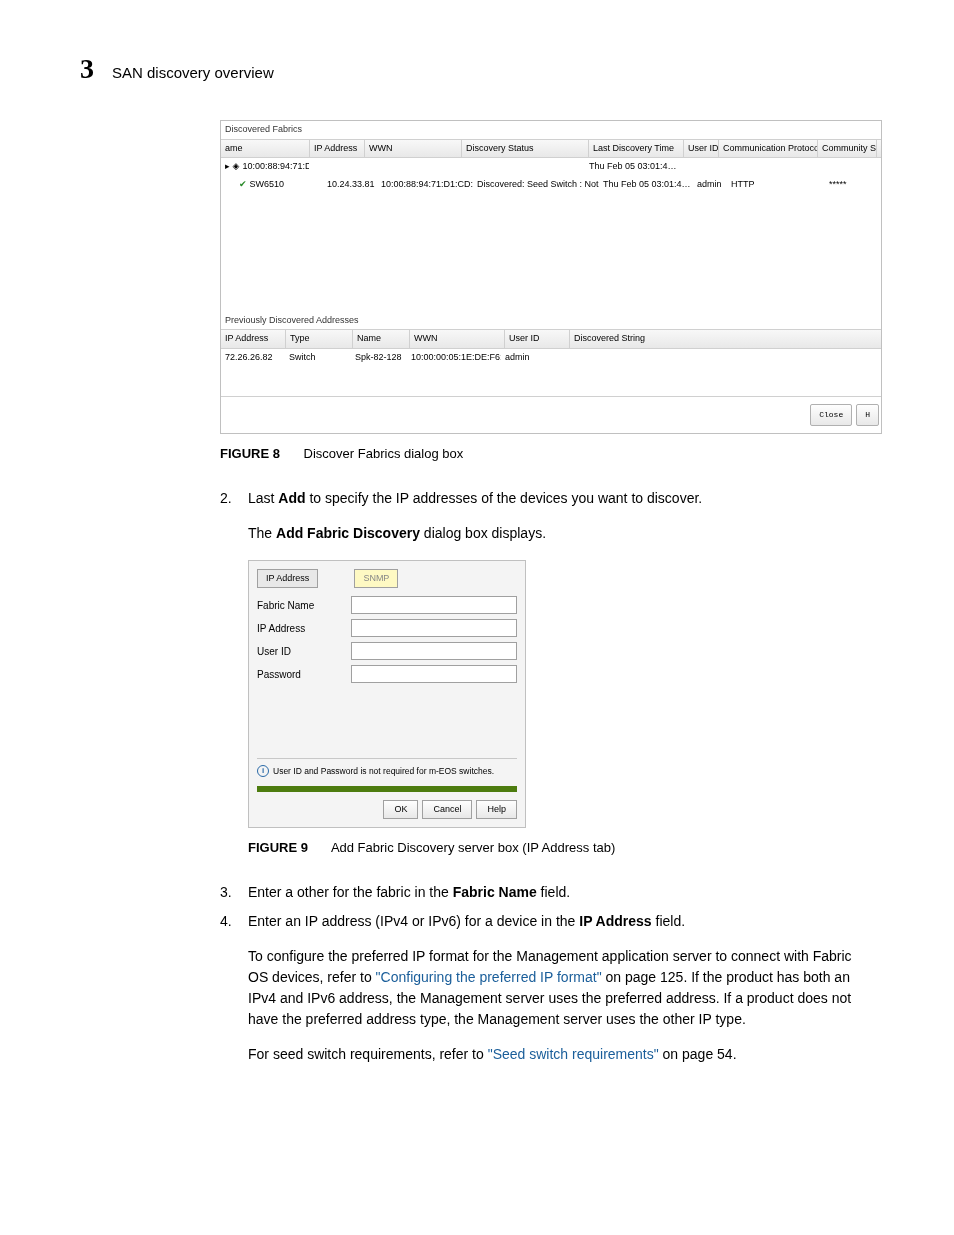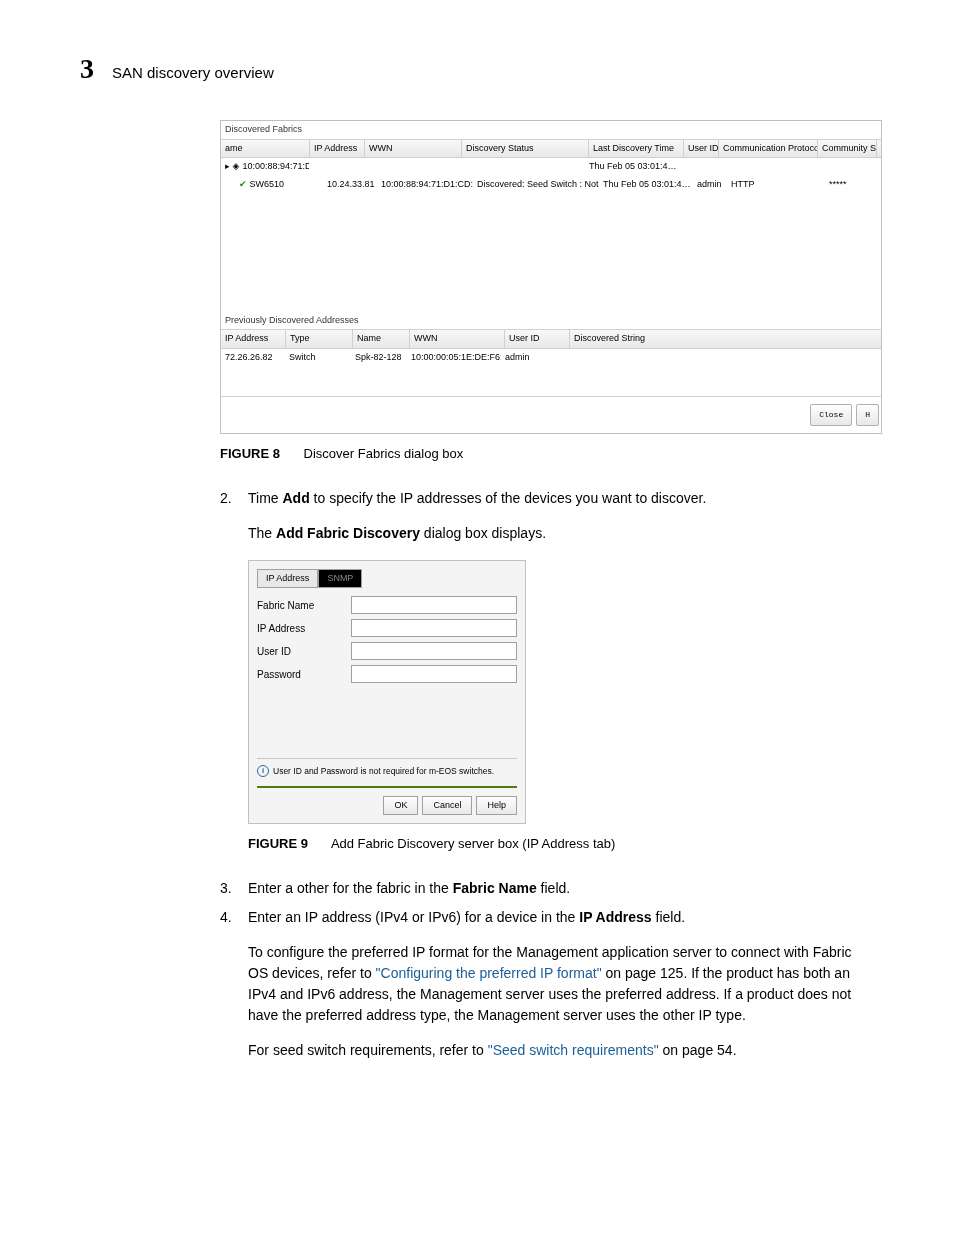--- a/index.html
+++ b/index.html
@@ -85,41 +85,41 @@
     box-sizing: border-box;
   }
   .fig9 .tabs { display:flex; gap:0; margin-bottom:8px; }
   .fig9 .tab {
     border: 1px solid #a0a0a0;
     padding: 2px 8px;
     background: #efefef;
     font-size: 9px;
   }
   .fig9 .tab.active { background: #e8e8e8; }
-  .fig9 .tab.inactive { background:#000000; color:#888; }
+  .fig9 .tab.inactive { background:#fef9c3; color:#888;margin-left:36px; }
   .fig9 .form-row { display:flex; align-items:center; margin-bottom: 5px; gap:6px;}
   .fig9 .form-row .lbl { width: 88px; }
   .fig9 .form-row input[type=text], .fig9 .form-row input[type=password] {
     flex: 1 1 auto;
     border: 1px solid #a0a0a0;
     height: 14px;
     background:#fff;
     font-size: 9px;
   }
   .fig9 .radio-row { display:flex; align-items:center; gap:12px; font-size:9px;}
   .fig9 .spacer { height: 70px; }
   .fig9 .hint {
     border-top: 1px solid #c8c8c8;
     padding-top:6px;
     font-size: 8.5px;
     display:flex; align-items:center; gap:4px;
   }
   .fig9 .btn-row {
     display:flex; justify-content:flex-end; gap:4px;
-    border-top: 2px solid #4d7c0f;
+    border-top: 6px solid #4d7c0f;
     padding-top: 8px;
     margin-top:8px;
   }
   .fig9 .btn {
     background: linear-gradient(#fefefe,#e8e8e8);
     border: 1px solid #a0a0a0;
     font-size: 9px;
     padding: 2px 10px;
   }
   .info-icon {
@@ -209,21 +209,21 @@
     <div class="figure-cap">
       <b>FIGURE 8</b>
       <span>Discover Fabrics dialog box</span>
     </div>
   </div>
 
   <ol class="steps">
     <li>
       <span class="num">2.</span>
       <span>
-        <span>Time </span><b>Add</b><span> to specify the IP addresses of the devices you want to discover.</span>
+        <span>Last </span><b>Add</b><span> to specify the IP addresses of the devices you want to discover.</span>
       </span>
     </li>
   </ol>
   <p class="indent-para">
     <span>The </span><b>Add Fabric Discovery</b><span> dialog box displays.</span>
   </p>
 
   <div class="figure-block" style="margin-left:28px;">
     <div class="fig9">
       <div class="tabs">

